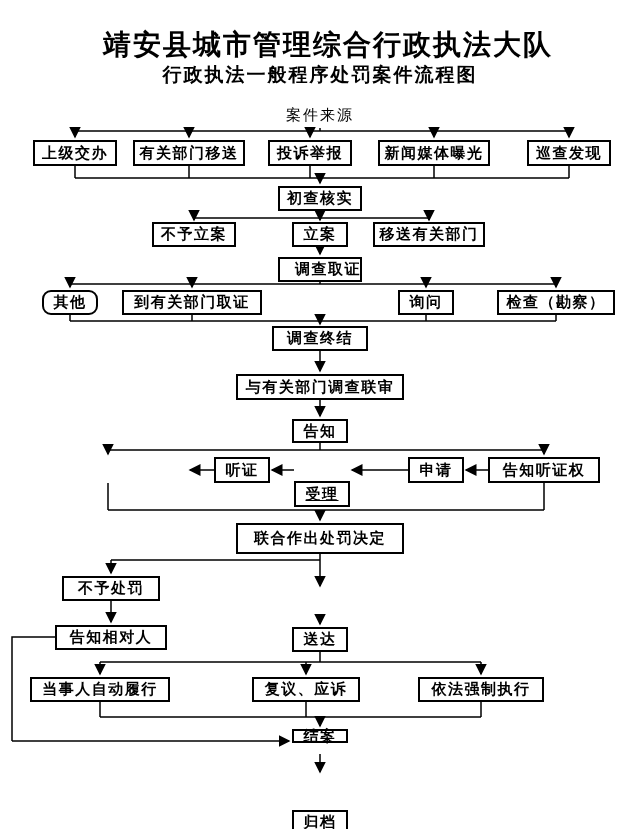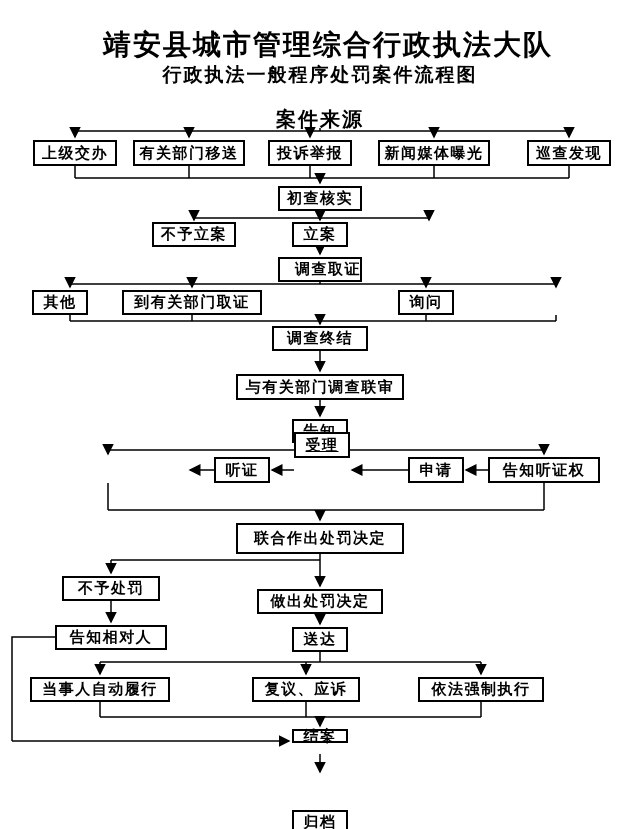--- a/index.html
+++ b/index.html
@@ -4,21 +4,21 @@
 <style>
   html,body{margin:0;padding:0;background:#fff;}
   #canvas{
     position:relative;width:640px;height:829px;background:#fff;
     font-family:"Liberation Serif","DejaVu Serif",serif;color:#000;
     overflow:hidden;
   }
   .title{position:absolute;left:0;width:640px;text-align:center;font-weight:bold;white-space:nowrap;}
   .title1{top:26px;font-size:28px;letter-spacing:2px;margin-left:8px;}
   .title2{top:62px;font-size:19px;letter-spacing:2px;}
-  .floatlabel{position:absolute;font-weight:bold;font-size:20px;letter-spacing:2px;white-space:nowrap;}
+  .floatlabel{position:absolute;font-weight:normal;font-size:15px;letter-spacing:2px;white-space:nowrap;}
   .node{
     position:absolute;border:2px solid #000;background:#fff;box-sizing:border-box;
     display:flex;align-items:center;justify-content:center;
     font-weight:bold;font-size:15px;letter-spacing:1.5px;white-space:nowrap;
     z-index:2;
   }
   svg.wires{position:absolute;left:0;top:0;z-index:1;}
 </style>
 </head>
 <body>
@@ -91,42 +91,43 @@
   <div class="node" style="left:33px;top:140px;width:84px;height:26px;">上级交办</div>
   <div class="node" style="left:133px;top:140px;width:112px;height:26px;">有关部门移送</div>
   <div class="node" style="left:268px;top:140px;width:84px;height:26px;">投诉举报</div>
   <div class="node" style="left:378px;top:140px;width:112px;height:26px;">新闻媒体曝光</div>
   <div class="node" style="left:527px;top:140px;width:84px;height:26px;">巡查发现</div>
 
   <div class="node" style="left:278px;top:186px;width:84px;height:25px;">初查核实</div>
 
   <div class="node" style="left:152px;top:222px;width:84px;height:25px;">不予立案</div>
   <div class="node" style="left:292px;top:222px;width:56px;height:25px;">立案</div>
+  <div class="node" style="left:373px;top:222px;width:112px;height:25px;">移送有关部门</div>
 
   <div class="node" style="left:278px;top:257px;width:84px;height:25px;padding-left:16px;">调查取证</div>
 
-  <div class="node" style="left:32px;top:290px;width:56px;height:25px;">其他</div>
+  <div class="node" style="left:42px;top:290px;width:56px;height:25px;border-radius:9px;">其他</div>
   <div class="node" style="left:122px;top:290px;width:140px;height:25px;">到有关部门取证</div>
   <div class="node" style="left:398px;top:290px;width:56px;height:25px;">询问</div>
+  <div class="node" style="left:497px;top:290px;width:118px;height:25px;">检查（勘察）</div>
 
   <div class="node" style="left:272px;top:326px;width:96px;height:25px;">调查终结</div>
 
   <div class="node" style="left:236px;top:374px;width:168px;height:26px;">与有关部门调查联审</div>
 
   <div class="node" style="left:292px;top:419px;width:56px;height:24px;">告知</div>
 
   <div class="node" style="left:214px;top:457px;width:56px;height:26px;font-family:Liberation Mono, monospace;">听证</div>
-  <div class="node" style="left:294px;top:432px;width:56px;height:26px;text-decoration:underline;">受理</div>
+  <div class="node" style="left:294px;top:481px;width:56px;height:26px;text-decoration:underline;">受理</div>
   <div class="node" style="left:408px;top:457px;width:56px;height:26px;">申请</div>
   <div class="node" style="left:488px;top:457px;width:112px;height:26px;">告知听证权</div>
 
   <div class="node" style="left:236px;top:523px;width:168px;height:31px;">联合作出处罚决定</div>
 
   <div class="node" style="left:62px;top:576px;width:98px;height:25px;">不予处罚</div>
-  <div class="node" style="left:257px;top:589px;width:126px;height:25px;">做出处罚决定</div>
 
   <div class="node" style="left:55px;top:625px;width:112px;height:25px;">告知相对人</div>
   <div class="node" style="left:292px;top:627px;width:56px;height:25px;">送达</div>
 
   <div class="node" style="left:30px;top:677px;width:140px;height:25px;">当事人自动履行</div>
   <div class="node" style="left:252px;top:677px;width:108px;height:25px;">复议、应诉</div>
   <div class="node" style="left:418px;top:677px;width:126px;height:25px;">依法强制执行</div>
 
   <div class="node" style="left:292px;top:729px;width:56px;height:14px;">结案</div>
   <div class="node" style="left:292px;top:810px;width:56px;height:25px;">归档</div>

